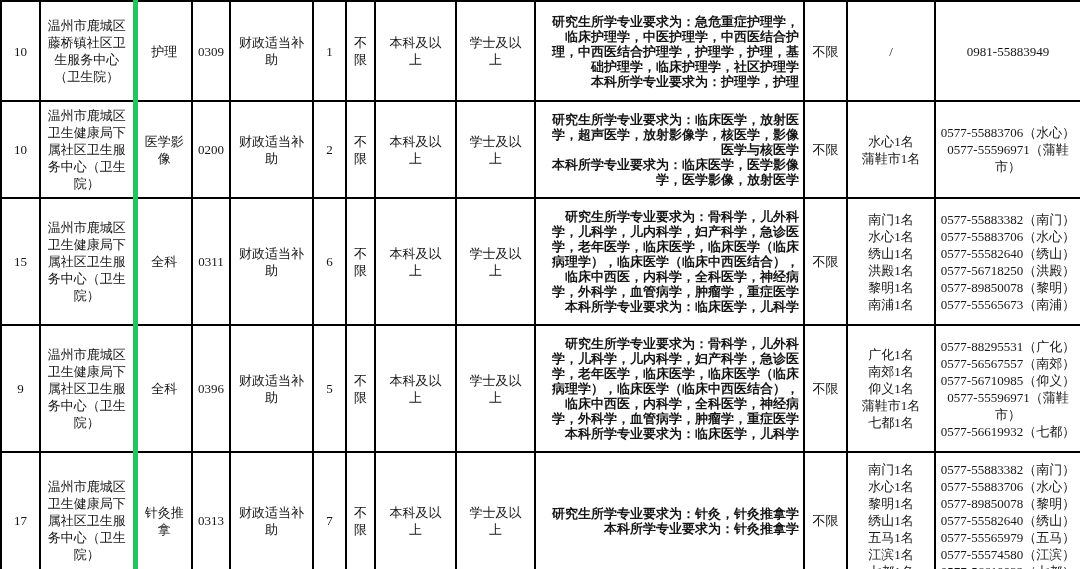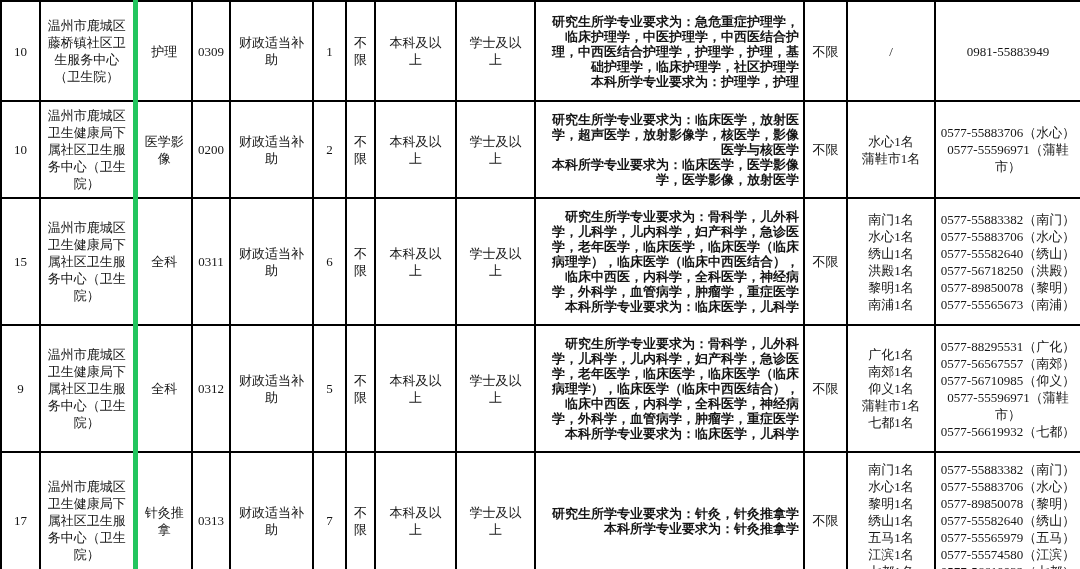--- a/index.html
+++ b/index.html
@@ -114,21 +114,21 @@
 0577-55883706（水心）
 0577-55582640（绣山）
 0577-56718250（洪殿）
 0577-89850078（黎明）
 0577-55565673（南浦）</td>
   </tr>
       <tr style="height: 118px;">
     <td>9</td>
     <td class="org">温州市鹿城区卫生健康局下属社区卫生服务中心（卫生院）</td>
     <td class="pre">全科</td>
-    <td>0312</td>
+    <td>0396</td>
     <td class="pre">财政适当补
 助</td>
     <td>5</td>
     <td>不限</td>
     <td class="pre">本科及以
 上</td>
     <td class="pre">学士及以
 上</td>
     <td class="req">研究生所学专业要求为：骨科学，儿外科学，儿科学，儿内科学，妇产科学，急诊医学，老年医学，临床医学，临床医学（临床病理学），临床医学（临床中西医结合），临床中西医，内科学，全科医学，神经病学，外科学，血管病学，肿瘤学，重症医学
 本科所学专业要求为：临床医学，儿科学</td>

